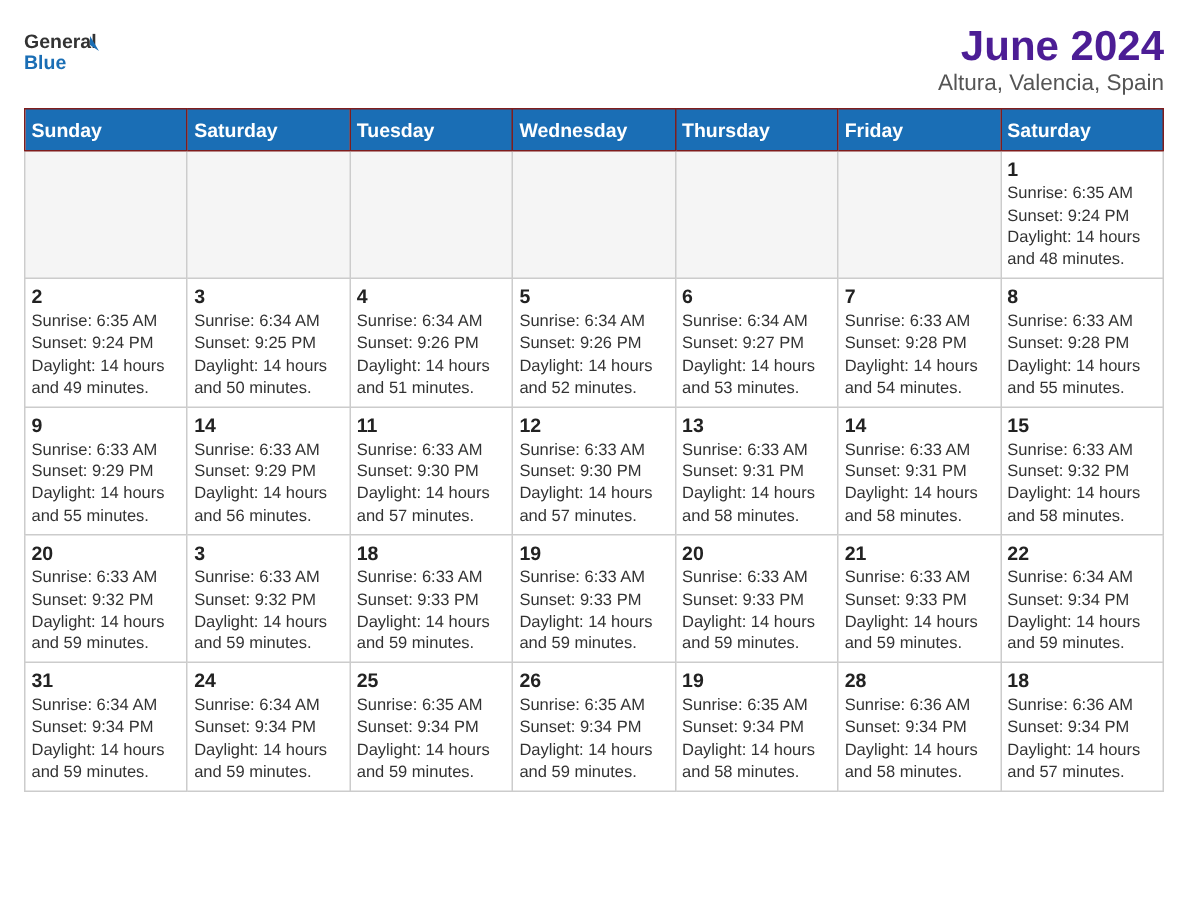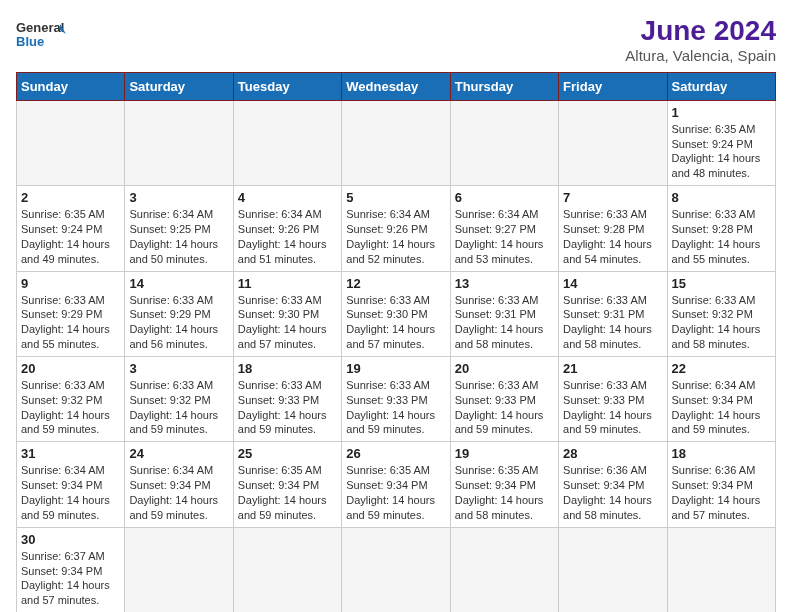--- a/index.html
+++ b/index.html
@@ -238,26 +238,14 @@
       <td>
         <span class="day-number">28</span>
         <div class="cell-info">Sunrise: 6:36 AM<br>Sunset: 9:34 PM<br>Daylight: 14 hours<br>and 58 minutes.</div>
       </td>
       <td>
         <span class="day-number">18</span>
         <div class="cell-info">Sunrise: 6:36 AM<br>Sunset: 9:34 PM<br>Daylight: 14 hours<br>and 57 minutes.</div>
       </td>
     </tr>
 
-    <tr class="last-row">
-      <td>
-        <span class="day-number">30</span>
-        <div class="cell-info">Sunrise: 6:37 AM<br>Sunset: 9:34 PM<br>Daylight: 14 hours<br>and 57 minutes.</div>
-      </td>
-      <td class="empty"></td>
-      <td class="empty"></td>
-      <td class="empty"></td>
-      <td class="empty"></td>
-      <td class="empty"></td>
-      <td class="empty"></td>
-    </tr>
   </tbody>
 </table>
 
 </body></html>

